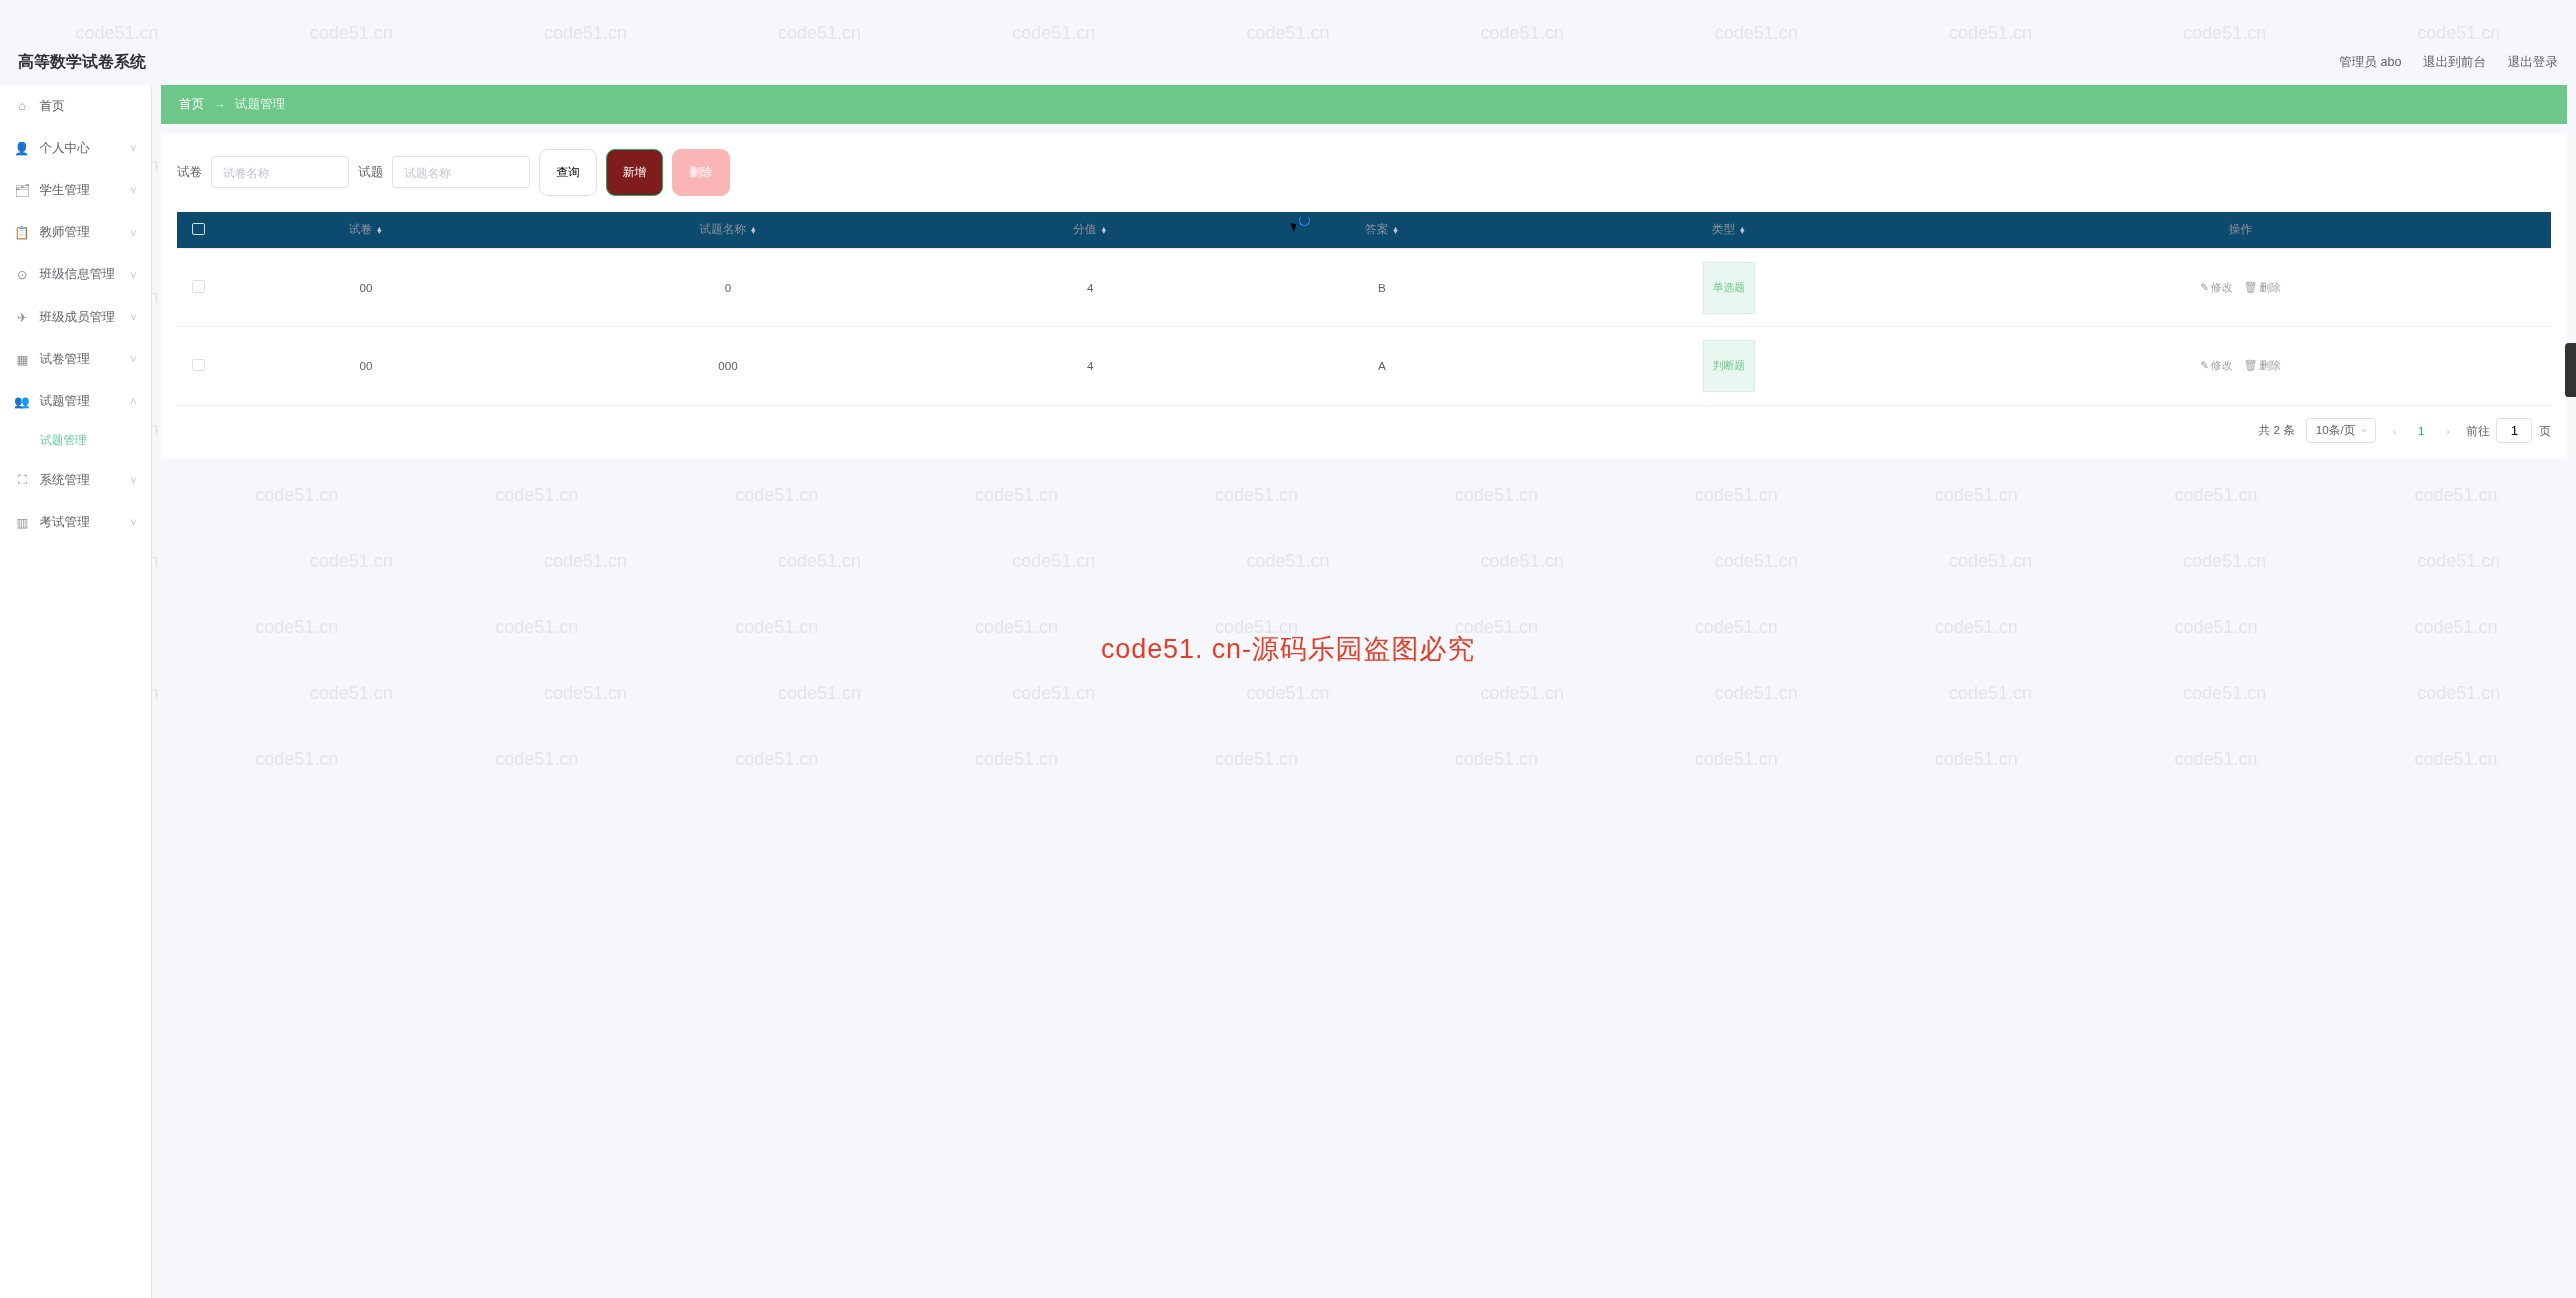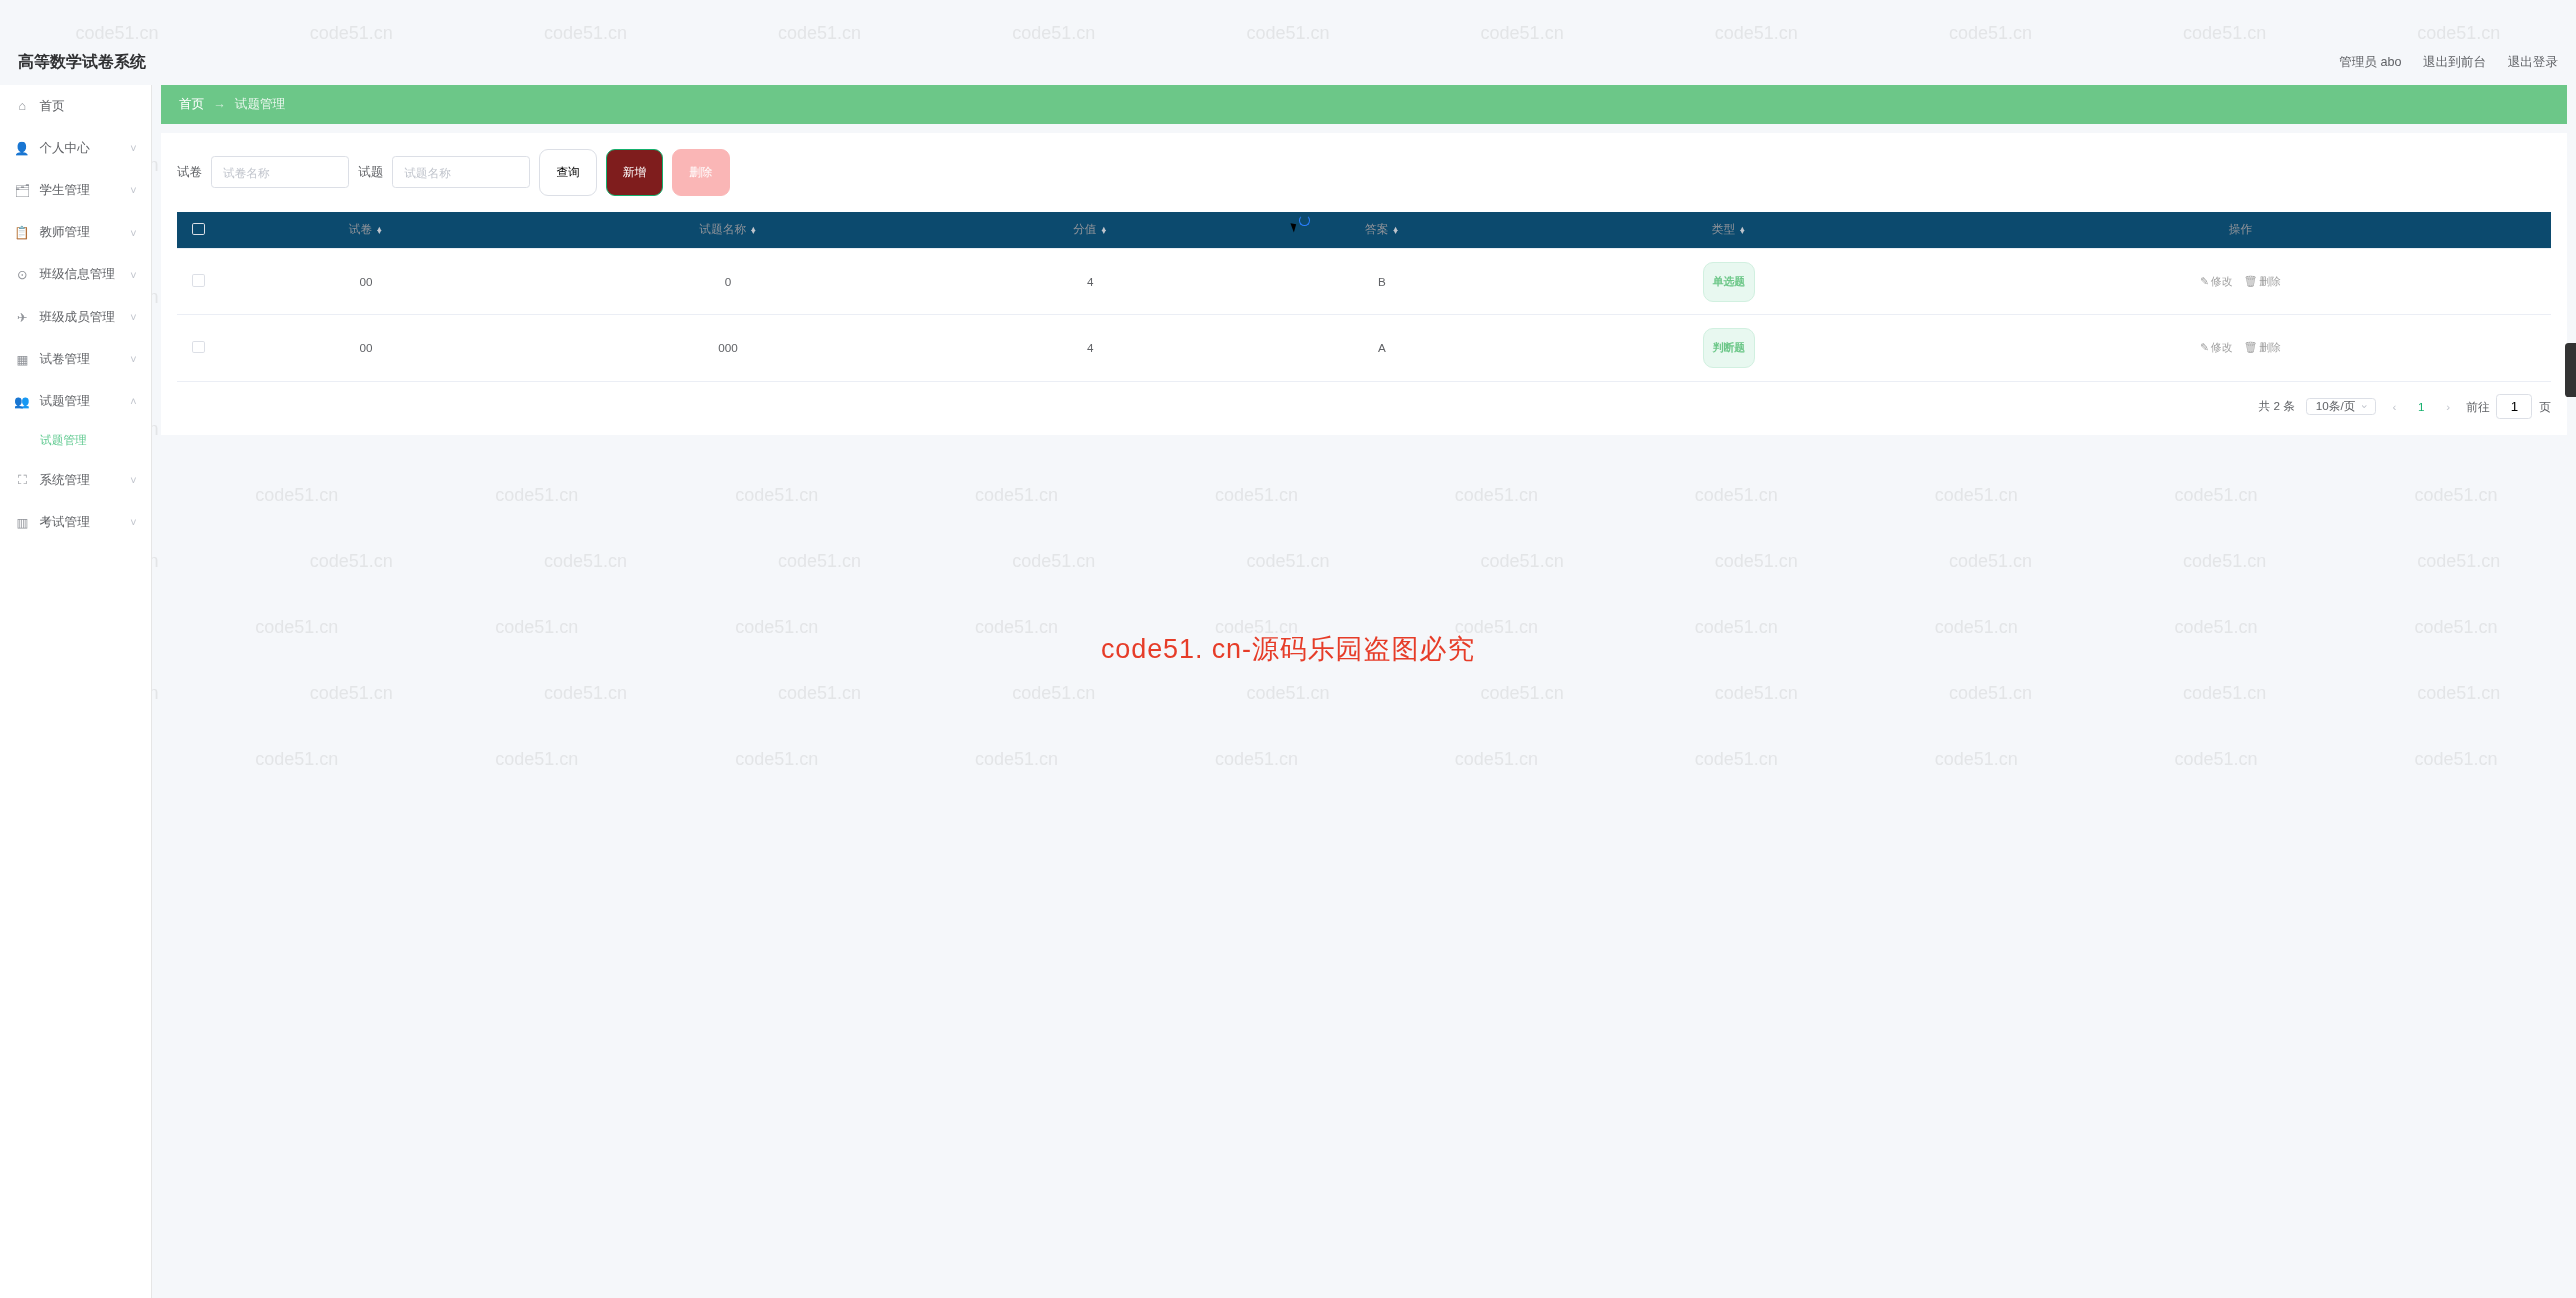--- a/index.html
+++ b/index.html
@@ -37,26 +37,26 @@
     .btn { height: 47px; padding: 0 16px; border-radius: 9px; border: 0.9px solid #dcdfe6; background: #fff; cursor: pointer; font-size: 11.7px; display: inline-flex; align-items: center; }
     .btn-primary { background: #7f1d1d; border-color: #14b06d; color: #fff; }
     .btn-danger-light { background: #fab6b6; border-color: #fab6b6; color: #fff; }
     
     table { width: 100%; border-collapse: collapse; }
     th { padding: 10.8px 7.2px; border-bottom: 0.9px solid #ebeef5; color: #909399; font-weight: 500; font-size: 11.7px; text-align: center; background: #0c4a6e; }
     td { padding: 12.6px 7.2px; border-bottom: 0.9px solid #ebeef5; text-align: center; color: #606266; font-size: 11.7px; }
     th:first-child, td:first-child { width: 43px; }
     .sort-caret { display: inline-flex; flex-direction: column; margin-left: 3.6px; vertical-align: middle; line-height: 3.6px; font-size: 7.2px; color: #c0c4cc; }
     .checkbox { width: 12.6px; height: 12.6px; border: 0.9px solid #dcdfe6; border-radius: 1.8px; display: inline-block; }
-    .tag { display: inline-block; padding: 12px 9px; border-radius: 10px; font-size: 10.8px; background: #e8f8f0; color: #6cc788; border: 0.9px solid #d1f0e0; font-weight: bold; }
+    .tag { display: inline-block; padding: 18px 9px; border-radius: 0; font-size: 10.8px; background: #e8f8f0; color: #6cc788; border: 0.9px solid #d1f0e0; }
     .row-action { color: #a0a0a0; font-size: 10.8px; cursor: pointer; margin: 0 4px; }
     .row-action .ico { margin-right: 1.8px; }
     
     .pagination { display: flex; align-items: center; justify-content: flex-end; gap: 10.8px; padding: 12.6px 0 0 0; font-size: 11.7px; color: #606266; }
-    .page-select { border: 0.9px solid #dcdfe6; border-radius: 3.6px; height: 17px; padding: 0 20px 0 9px; display: inline-flex; align-items: center; position: relative; cursor: pointer; }
+    .page-select { border: 0.9px solid #dcdfe6; border-radius: 3.6px; height: 25px; padding: 0 20px 0 9px; display: inline-flex; align-items: center; position: relative; cursor: pointer; }
     .page-select::after { content: "›"; transform: rotate(90deg); position: absolute; right: 7.2px; color: #c0c4cc; }
     .pager-btn { color: #c0c4cc; cursor: pointer; padding: 0 5.4px; }
     .pager-num { color: #14b06d; font-weight: 500; padding: 0 5.4px; cursor: pointer; }
     .page-jump input { width: 36px; height: 25px; border: 0.9px solid #dcdfe6; border-radius: 3.6px; text-align: center; margin: 0 3.6px; }
     
     .center-text { position: fixed; left: 50%; top: 50%; transform: translate(-50%, -50%); color: #e63c28; font-size: 27px; font-weight: 500; letter-spacing: 0.9px; z-index: 3; pointer-events: none; }
     
     .cursor-spot { position: fixed; top: 222px; left: 1292px; z-index: 5; pointer-events: none; }
     .cursor-arrow { width: 0; height: 0; border-left: 5.4px solid #000; border-top: 3.6px solid transparent; border-bottom: 7.2px solid transparent; transform: rotate(-20deg); }
     .cursor-circle { position: absolute; top: -7.2px; left: 7.2px; width: 10.8px; height: 10.8px; border: 1.8px solid #2a7fff; border-radius: 50%; border-top-color: transparent; }

